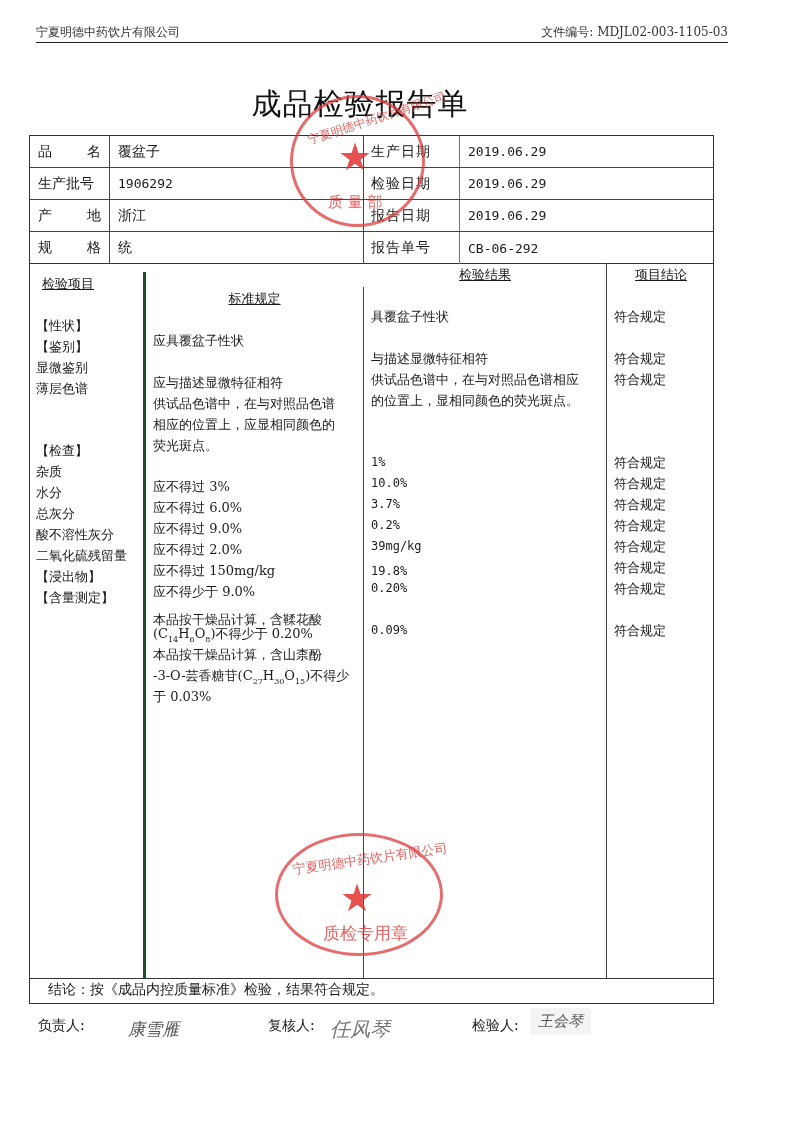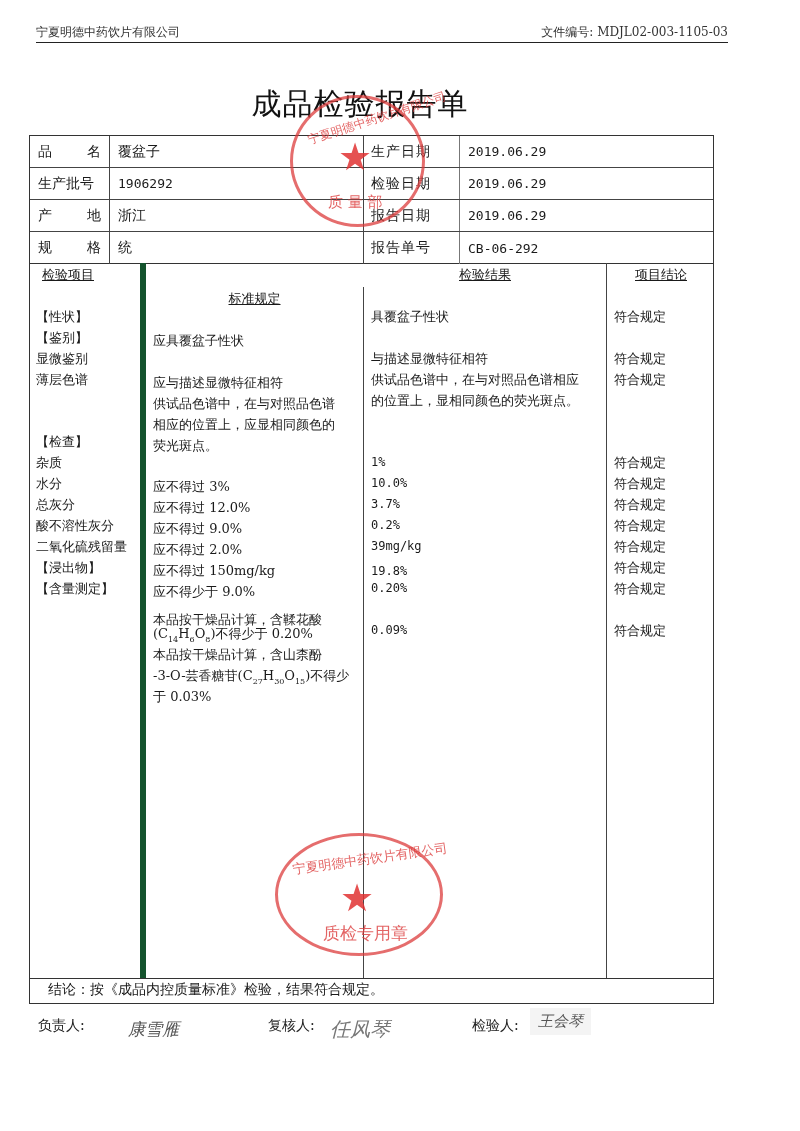--- a/index.html
+++ b/index.html
@@ -15,21 +15,21 @@
   .info { top:135px; height:129px; }
   .info-row { position:absolute; left:0; width:100%; height:32px; border-bottom:1px solid #444; box-sizing:border-box; }
   .info-row.last { border-bottom:none; }
   .cell { position:absolute; top:0; height:100%; display:flex; align-items:center; font-size:14px; box-sizing:border-box; }
   .c-l1 { left:0; width:80px; padding-left:8px; border-right:1px solid #444; justify-content:space-between; padding-right:8px; }
   .c-v1 { left:80px; width:254px; padding-left:8px; border-right:1px solid #444; }
   .c-l2 { left:334px; width:96px; padding-left:7px; border-right:1px solid #777; letter-spacing:1px; }
   .c-v2 { left:430px; width:255px; padding-left:8px; font-family:"DejaVu Sans Mono","Liberation Mono",monospace; font-size:13px; }
   .main { top:263px; height:716px; border-top:none; }
   .col { position:absolute; top:0; bottom:0; box-sizing:border-box; }
-  .col1 { left:0; width:116px; border-right:6px solid #14532d; }
+  .col1 { left:0; width:116px; border-right:3px solid #14532d;margin-top:9px; }
   .col2 { left:116px; width:218px; border-right:1px solid #444;margin-top:24px; }
   .col3 { left:334px; width:243px; border-right:1px solid #444; }
   .col4 { left:577px; width:108px; }
   .colhead { position:absolute; top:3px; left:0; width:100%; text-align:center; font-size:13px; text-decoration:underline; }
   .col1 .colhead { text-align:left; padding-left:12px; box-sizing:border-box; }
   .line { position:absolute; left:0; width:100%; font-size:13px; line-height:21px; white-space:nowrap; box-sizing:border-box; }
   .col1 .line { padding-left:6px; }
   .col2 .line, .col3 .line { padding-left:7px; }
   .col4 .line { padding-left:7px; }
   .mono { font-family:"DejaVu Sans Mono","Liberation Mono",monospace; font-size:12px; }
@@ -107,21 +107,21 @@
   </div>
 
   <div class="col col2">
     <div class="colhead">标准规定</div>
     <div class="line" style="top:85px">应与描述显微特征相符</div>
     <div class="line" style="top:43px">应具覆盆子性状</div>
     <div class="line" style="top:106px">供试品色谱中，在与对照品色谱</div>
     <div class="line" style="top:127px">相应的位置上，应显相同颜色的</div>
     <div class="line" style="top:148px">荧光斑点。</div>
     <div class="line" style="top:189px">应不得过 3%</div>
-    <div class="line" style="top:210px">应不得过 12.0%</div>
+    <div class="line" style="top:210px">应不得过 6.0%</div>
     <div class="line" style="top:231px">应不得过 9.0%</div>
     <div class="line" style="top:252px">应不得过 2.0%</div>
     <div class="line" style="top:273px">应不得过 150mg/kg</div>
     <div class="line" style="top:294px">应不得少于 9.0%</div>
     <div class="line" style="top:322px">本品按干燥品计算，含鞣花酸</div>
     <div class="line" style="top:336px">(C<sub>14</sub>H<sub>6</sub>O<sub>8</sub>)<span>不得少于 0.20%</span></div>
     <div class="line" style="top:357px">本品按干燥品计算，含山柰酚</div>
     <div class="line" style="top:378px"><span>-3-O-芸香糖苷</span>(C<sub>27</sub>H<sub>30</sub>O<sub>15</sub>)<span>不得少</span></div>
     <div class="line" style="top:399px">于 0.03%</div>
   </div>

